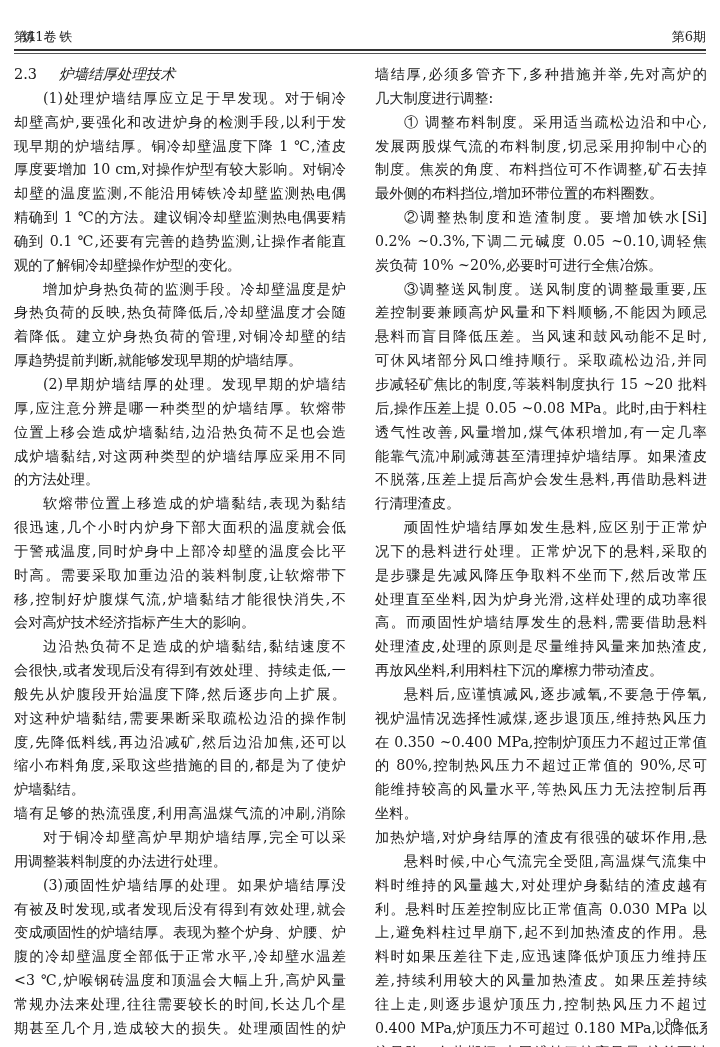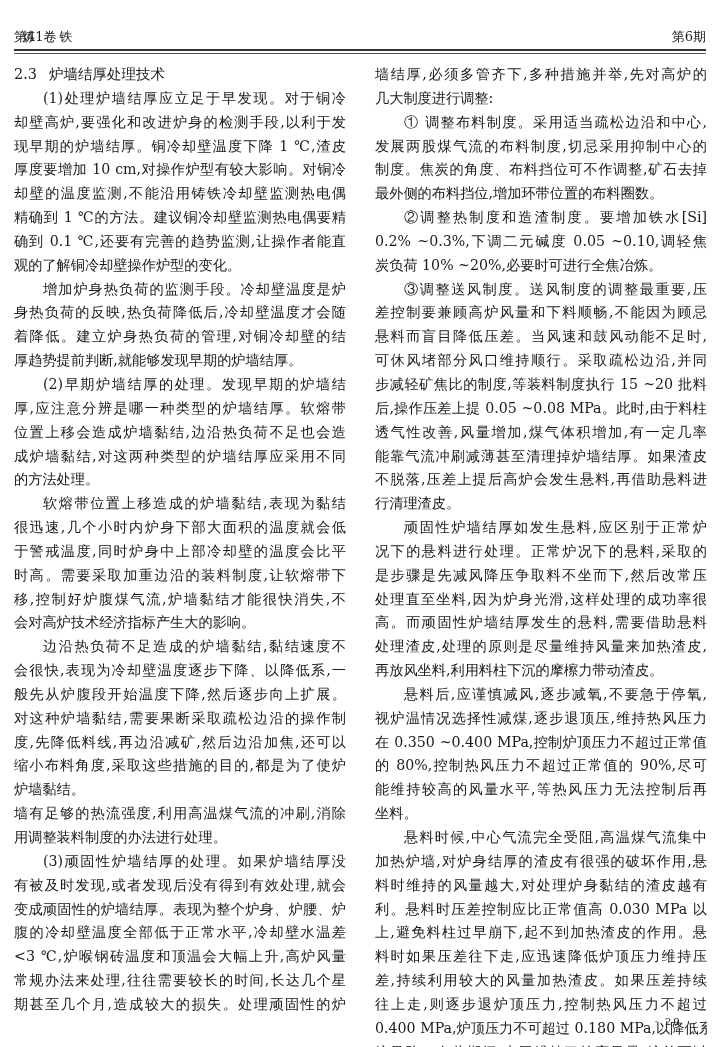--- a/index.html
+++ b/index.html
@@ -14,22 +14,22 @@
   .rule-thin { position: absolute; left: 14px; right: 14px; top: 53px; height: 1px; background: #555; }
   .col { position: absolute; top: 63px; width: 332px; font-size: 14.2px; line-height: 23.85px;
          text-align: justify; }
   .col.left { left: 14px; }
   .col.right { left: 375px; }
   .line { display: block; white-space: nowrap; overflow: hidden; height: 23.85px;
           text-align-last: justify; text-align: justify; }
   .line.last { text-align-last: left; }
   .line.indent { padding-left: 29px; }
   .section-title { font-size: 14.5px; text-align-last: left; }
-  .section-title .num { margin-right: 12px; }
-  .section-title .txt { }
+  .section-title .num { margin-right: 22px; }
+  .section-title .txt { font-style: italic; }
   .page-num { position: absolute; right: 28px; top: 1016px; font-size: 10px; letter-spacing: 2px; }
 </style>
 </head>
 <body>
 
 <div class="header">
   <span class="left">第41卷</span>
   <span class="center">炼 铁</span>
   <span class="right">第6期</span>
 </div>
@@ -57,27 +57,28 @@
     <span class="line">位置上移会造成炉墙黏结,边沿热负荷不足也会造</span>
     <span class="line">成炉墙黏结,对这两种类型的炉墙结厚应采用不同</span>
     <span class="line last">的方法处理。</span>
     <span class="line indent">软熔带位置上移造成的炉墙黏结,表现为黏结</span>
     <span class="line">很迅速,几个小时内炉身下部大面积的温度就会低</span>
     <span class="line">于警戒温度,同时炉身中上部冷却壁的温度会比平</span>
     <span class="line">时高。需要采取加重边沿的装料制度,让软熔带下</span>
     <span class="line">移,控制好炉腹煤气流,炉墙黏结才能很快消失,不</span>
     <span class="line last">会对高炉技术经济指标产生大的影响。</span>
     <span class="line indent">边沿热负荷不足造成的炉墙黏结,黏结速度不</span>
-    <span class="line">会很快,表现为冷却壁温度逐步下降、以降低系,一</span>
+    <span class="line">会很快,或者发现后没有得到有效处理、持续走低,一</span>
     <span class="line">般先从炉腹段开始温度下降,然后逐步向上扩展。</span>
     <span class="line">对这种炉墙黏结,需要果断采取疏松边沿的操作制</span>
     <span class="line">度,先降低料线,再边沿减矿,然后边沿加焦,还可以</span>
     <span class="line">缩小布料角度,采取这些措施的目的,都是为了使炉</span>
     <span class="line last">炉墙黏结。</span>
     <span class="line">墙有足够的热流强度,利用高温煤气流的冲刷,消除</span>
+    <span class="line indent">对于铜冷却壁高炉早期炉墙结厚,完全可以采</span>
     <span class="line last">用调整装料制度的办法进行处理。</span>
     <span class="line indent">(3)顽固性炉墙结厚的处理。如果炉墙结厚没</span>
     <span class="line">有被及时发现,或者发现后没有得到有效处理,就会</span>
     <span class="line">变成顽固性的炉墙结厚。表现为整个炉身、炉腰、炉</span>
     <span class="line">腹的冷却壁温度全部低于正常水平,冷却壁水温差</span>
     <span class="line">&lt;3 ℃,炉喉钢砖温度和顶温会大幅上升,高炉风量</span>
     <span class="line">常规办法来处理,往往需要较长的时间,长达几个星</span>
     <span class="line">期甚至几个月,造成较大的损失。处理顽固性的炉</span>
   </div>
 
@@ -107,22 +108,22 @@
     <span class="line">处理直至坐料,因为炉身光滑,这样处理的成功率很</span>
     <span class="line">高。而顽固性炉墙结厚发生的悬料,需要借助悬料</span>
     <span class="line">处理渣皮,处理的原则是尽量维持风量来加热渣皮,</span>
     <span class="line last">再放风坐料,利用料柱下沉的摩檫力带动渣皮。</span>
     <span class="line indent">悬料后,应谨慎减风,逐步减氧,不要急于停氧,</span>
     <span class="line">视炉温情况选择性减煤,逐步退顶压,维持热风压力</span>
     <span class="line">在 0.350 ~0.400 MPa,控制炉顶压力不超过正常值</span>
     <span class="line">的 80%,控制热风压力不超过正常值的 90%,尽可</span>
     <span class="line">能维持较高的风量水平,等热风压力无法控制后再</span>
     <span class="line last">坐料。</span>
+    <span class="line">加热炉墙,对炉身结厚的渣皮有很强的破坏作用,悬</span>
     <span class="line indent">悬料时候,中心气流完全受阻,高温煤气流集中</span>
-    <span class="line">加热炉墙,对炉身结厚的渣皮有很强的破坏作用,悬</span>
     <span class="line">料时维持的风量越大,对处理炉身黏结的渣皮越有</span>
     <span class="line">利。悬料时压差控制应比正常值高 0.030 MPa 以</span>
     <span class="line">上,避免料柱过早崩下,起不到加热渣皮的作用。悬</span>
     <span class="line">料时如果压差往下走,应迅速降低炉顶压力维持压</span>
     <span class="line">差,持续利用较大的风量加热渣皮。如果压差持续</span>
     <span class="line">往上走,则逐步退炉顶压力,控制热风压力不超过</span>
     <span class="line">0.400 MPa,炉顶压力不可超过 0.180 MPa,以降低系</span>
     <span class="line">统风险。在此期间,由于维持了较高风量,炉前可以</span>
   </div>
 

